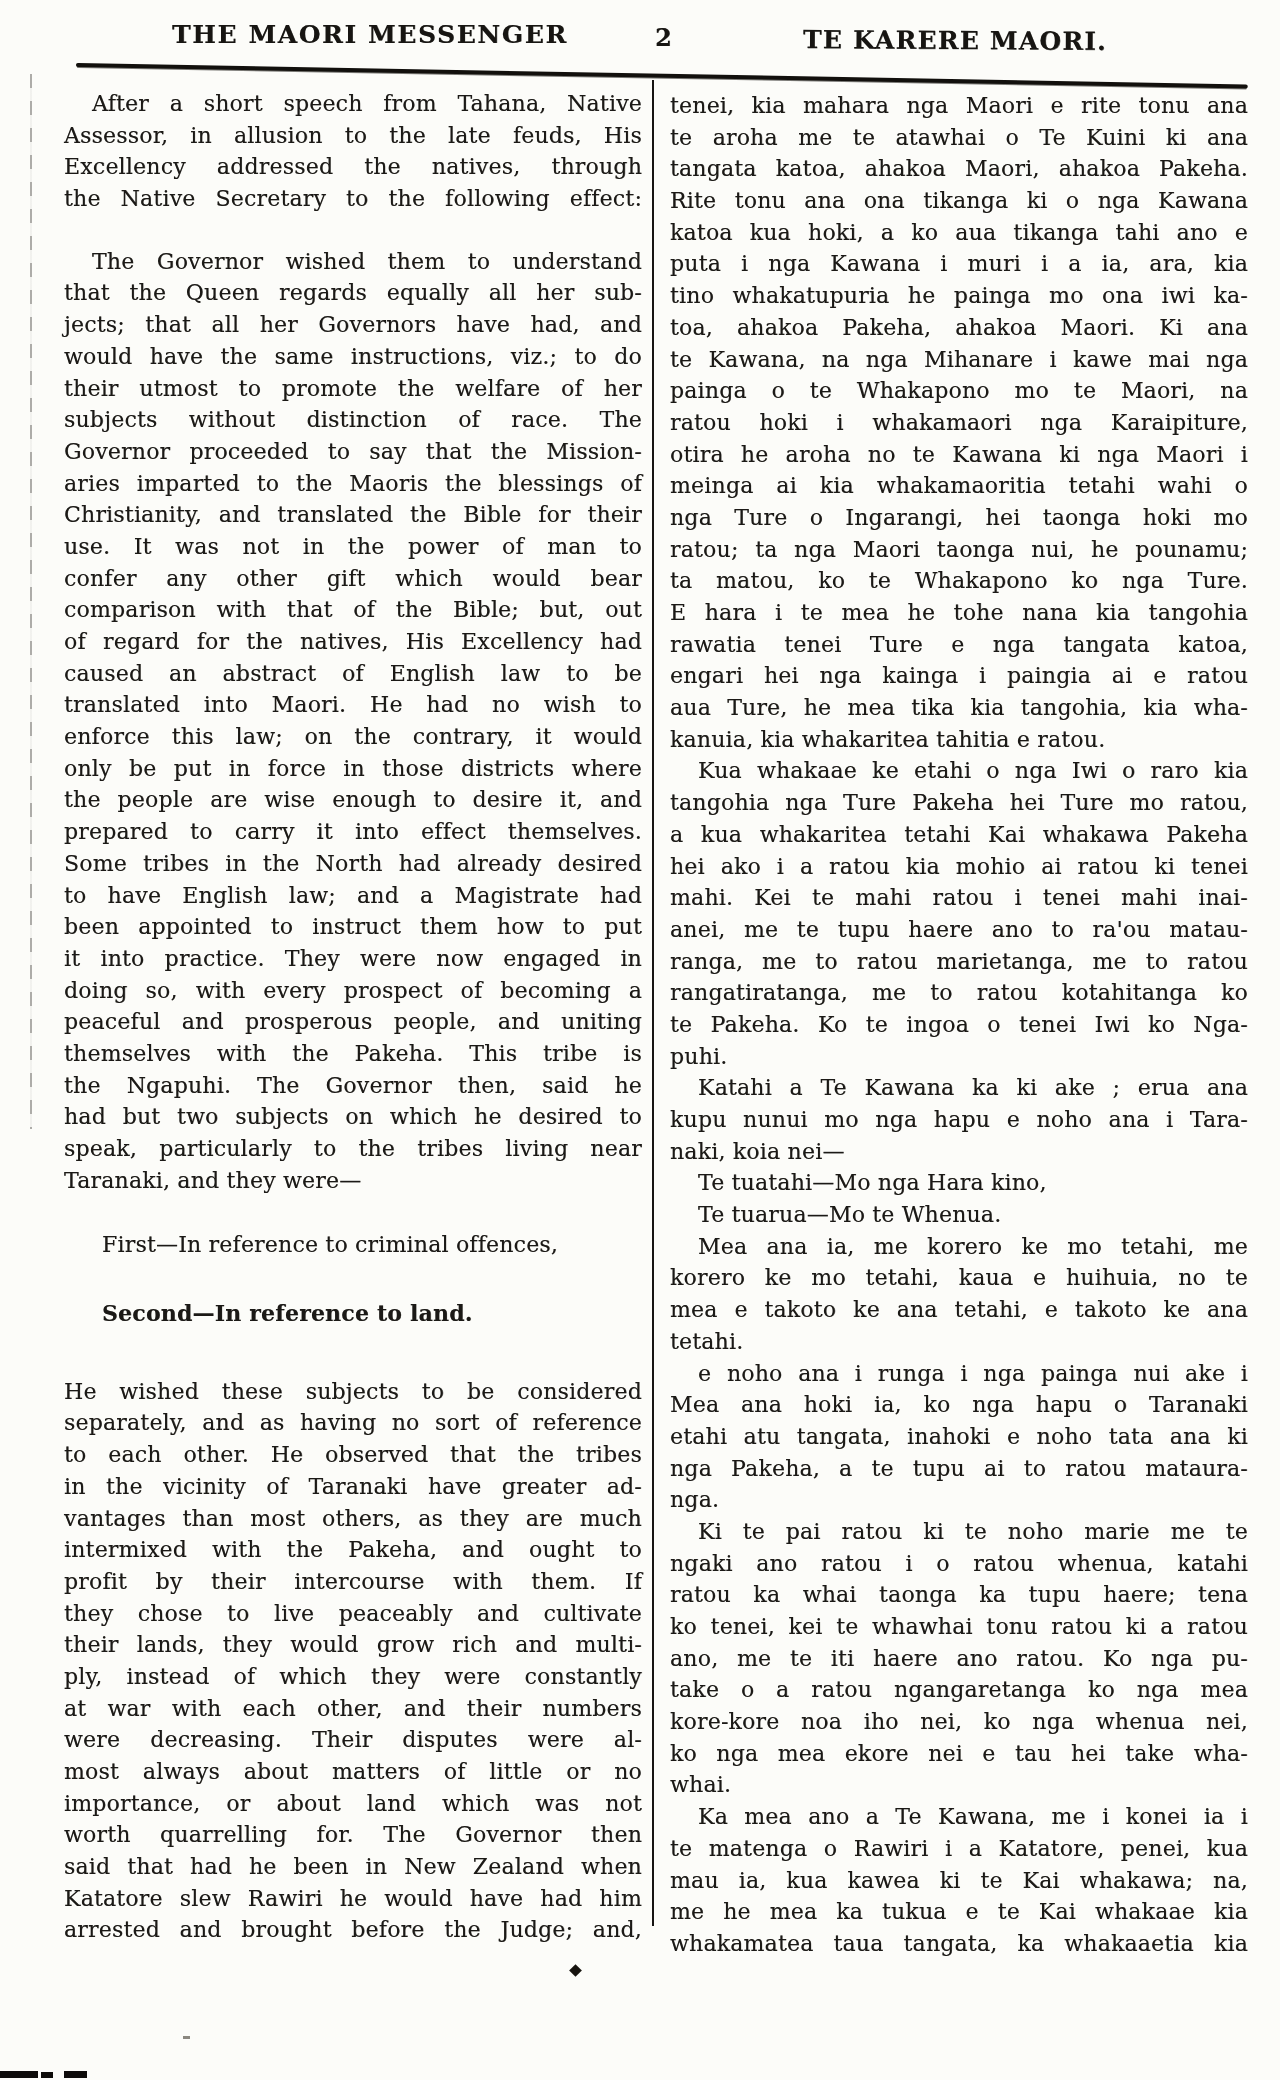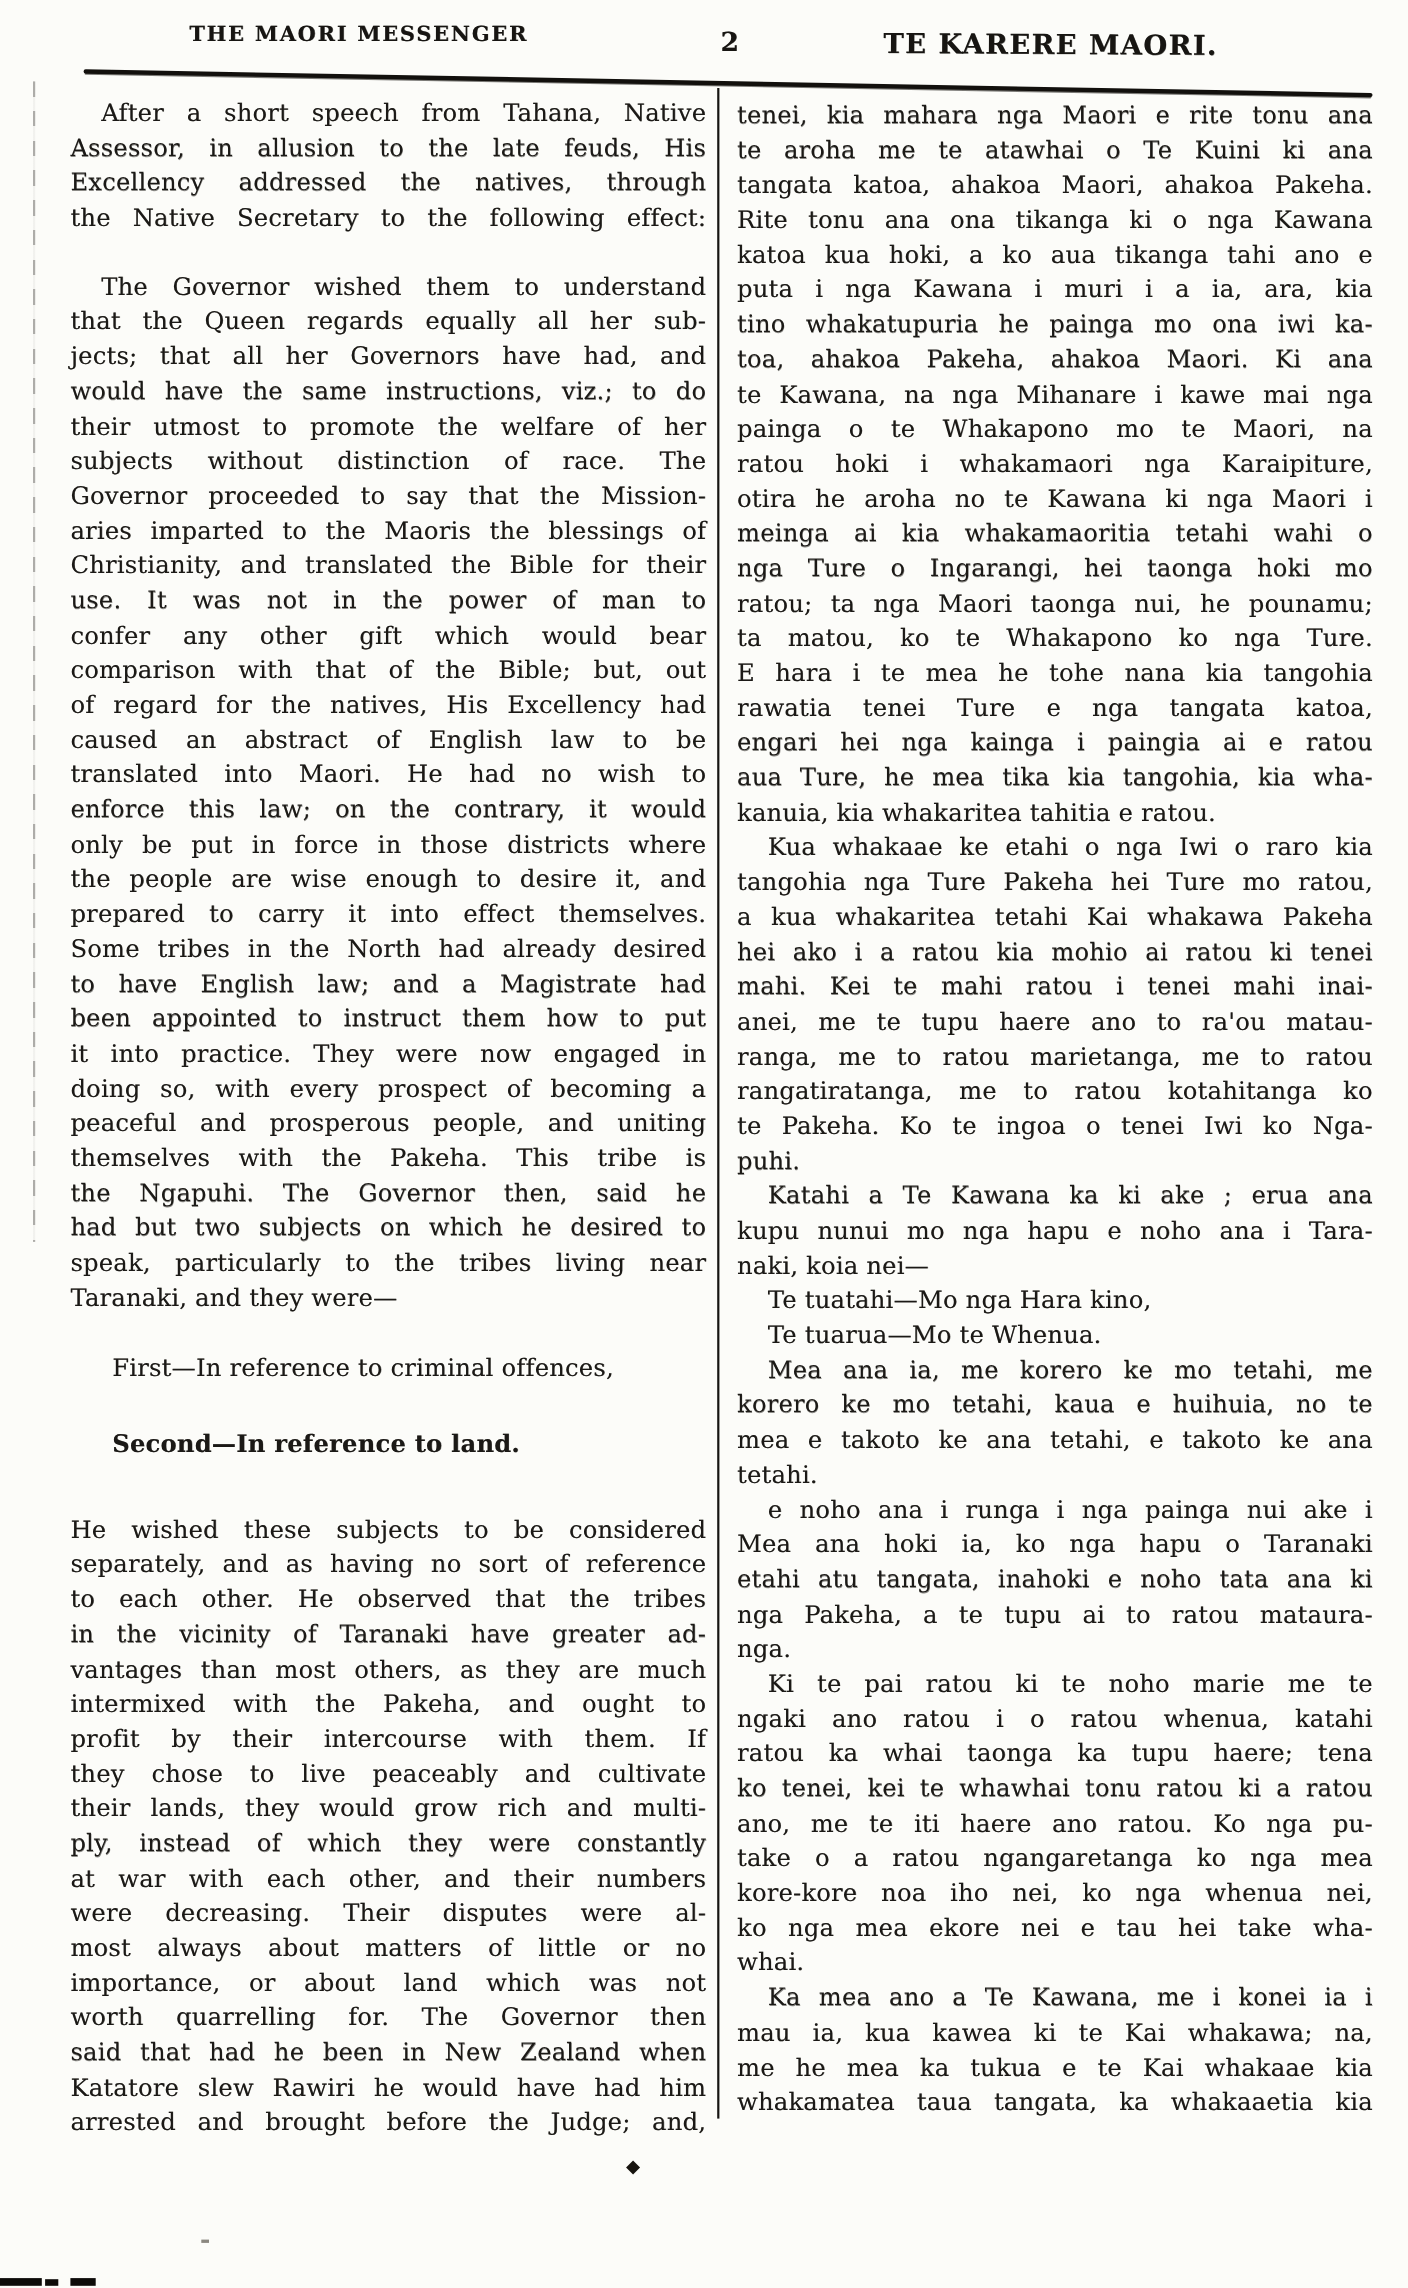--- a/index.html
+++ b/index.html
@@ -13,21 +13,21 @@
     color:#1b1916;
   }
   
   .mast{
     position:absolute;
     font-weight:bold;
     white-space:nowrap;
     color:#171512;
     text-shadow:0.4px 0.4px 0.6px rgba(23,21,18,0.55);
   }
-  .mast-left{left:172px;top:20px;font-size:19px;letter-spacing:1.6px;}
+  .mast-left{left:172px;top:20px;font-size:25px;letter-spacing:1.6px;}
   .mast-num{left:655px;top:23px;font-size:24px;letter-spacing:0;}
   .mast-right{left:803px;top:26px;font-size:25px;letter-spacing:1.2px;transform:rotate(0.35deg);}
   .rule{
     position:absolute;left:76px;top:63px;width:1172px;height:4px;
     background:#12100d;
     transform:rotate(1.05deg);transform-origin:0 0;
     border-radius:2px;
     box-shadow:0 2px 0 -1px rgba(18,16,13,0.55);
   }
   
@@ -217,20 +217,21 @@
         <div class="line just">ratou ka whai taonga ka tupu haere; tena</div>
         <div class="line just">ko tenei, kei te whawhai tonu ratou ki a ratou</div>
         <div class="line just">ano, me te iti haere ano ratou.  Ko nga pu-</div>
         <div class="line just">take o a ratou ngangaretanga ko nga mea</div>
         <div class="line just">kore-kore noa iho nei, ko nga whenua nei,</div>
         <div class="line just">ko nga mea ekore nei e tau hei take wha-</div>
         <div class="line">whai.</div>
       </div>
       <div class="block i1">
         <div class="line just">Ka mea ano a Te Kawana, me i konei ia i</div>
+        <div class="line just">te matenga o Rawiri i a Katatore, penei, kua</div>
         <div class="line just">mau ia, kua kawea ki te Kai whakawa; na,</div>
         <div class="line just">me he mea ka tukua e te Kai whakaae kia</div>
         <div class="line just">whakamatea taua tangata, ka whakaaetia kia</div>
       </div>
     </div>
 
   <div class="diamond"></div>
 
   <div class="left-crease"></div>
   <div class="edge-mark em1"></div>

